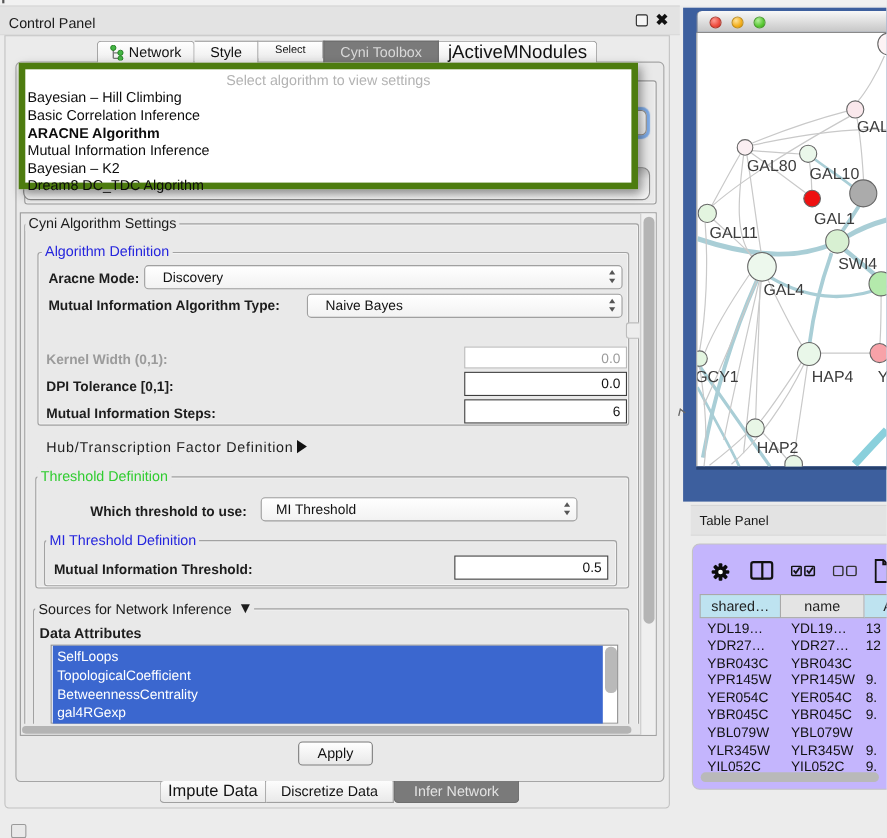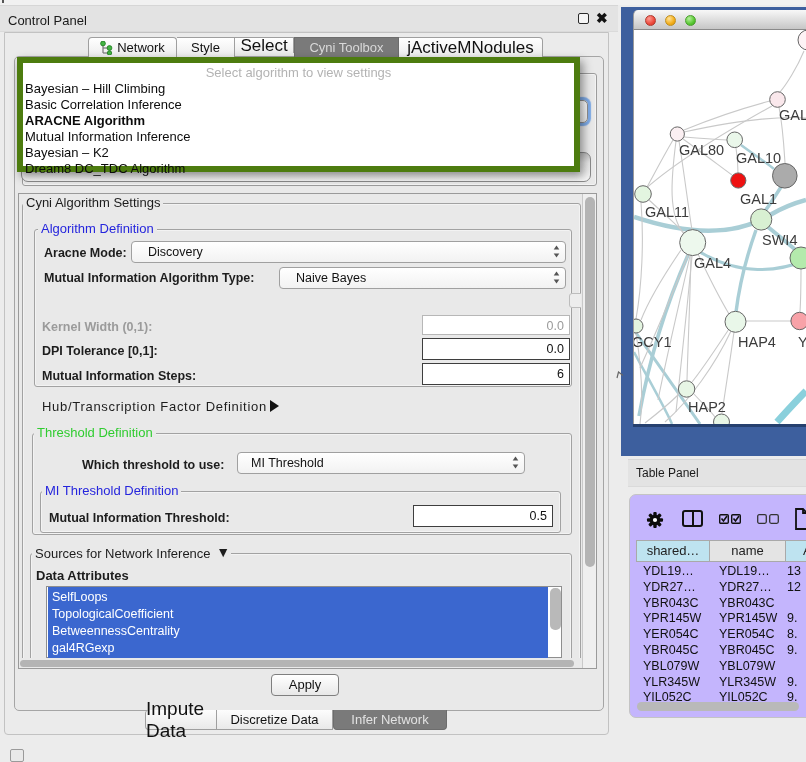--- a/index.html
+++ b/index.html
@@ -33,21 +33,21 @@
     <svg width="13" height="14" viewBox="0 0 13 14" style="margin-right:4px">
       <line x1="3" y1="3" x2="3" y2="12" stroke="#777" stroke-width="1.2"></line>
       <line x1="3" y1="7" x2="9" y2="7" stroke="#777" stroke-width="1.2"></line>
       <line x1="3" y1="12" x2="9" y2="12" stroke="#777" stroke-width="1.2"></line>
       <circle cx="3" cy="2.5" r="2.4" fill="#44b544" stroke="#1d7a1d" stroke-width="0.8"></circle>
       <circle cx="9.5" cy="7" r="2.4" fill="#44b544" stroke="#1d7a1d" stroke-width="0.8"></circle>
       <circle cx="9.5" cy="12" r="2.2" fill="#44b544" stroke="#1d7a1d" stroke-width="0.8"></circle>
     </svg>
     Network</div>
   <div style="width:58px;height:20px;background:linear-gradient(#ffffff,#ececec);border:1px solid #9f9f9f;border-bottom:none;border-left:none;font-size:13px;color:#111;display:flex;align-items:center;justify-content:center">Style</div>
-  <div style="width:59px;height:16px;background:linear-gradient(#ffffff,#ececec);border:1px solid #9f9f9f;border-bottom:none;border-left:none;font-size:17px;color:#111;display:flex;align-items:center;justify-content:center">Select</div>
+  <div style="width:59px;height:16px;background:linear-gradient(#ffffff,#ececec);border:1px solid #9f9f9f;border-bottom:none;border-left:none;font-size:10px;color:#111;display:flex;align-items:center;justify-content:center">Select</div>
   <div style="width:105px;height:20px;background:#7a7a7a;border:1px solid #6d6d6d;border-bottom:none;font-size:13px;color:#d9d9d9;display:flex;align-items:center;justify-content:center">Cyni Toolbox</div>
   <div style="width:144px;height:20px;background:linear-gradient(#ffffff,#ececec);border:1px solid #9f9f9f;border-bottom:none;border-left:none;border-radius:0 4px 0 0;font-size:17px;color:#111;display:flex;align-items:center;justify-content:center">jActiveMNodules</div>
 </div>
 
 <div class="grp" style="left:22px;top:73px;width:575px;height:113px;border-color:#9c9c9c"></div>
 <div class="abs" style="left:27px;top:100px;width:561px;height:23px;background:linear-gradient(#fdfdfd,#ededed);border:1px solid #8f8f8f;border-radius:5px;box-shadow:0 0 1px 2.5px rgba(90,150,230,.75)"></div>
 <div class="abs" style="left:21px;top:152px;width:570px;height:30px;background:linear-gradient(#bfbfbf,#e6e6e6 35%,#f7f7f7);border:1px solid #8a8a8a;border-radius:7px"></div>
 
 <div class="abs" style="left:18px;top:193px;width:579px;height:476px;border:1px solid #9a9a9a"></div>
 <div class="abs" style="left:582px;top:194px;width:14px;height:474px;background:#efefef;border-left:1px solid #c9c9c9"></div>
@@ -103,21 +103,21 @@
   <div class="lbl" style="position:absolute;left:17px;top:374px;font-size:13px">Data Attributes</div>
   <div class="abs" style="left:27px;top:392px;width:516px;height:72px;background:#fff;border:1px solid #8e8e8e">
     <div class="abs" style="left:1px;top:0px;width:500px;height:71px;background:#3b67cf"></div>
     <div class="abs" style="left:5px;top:2px;font-size:12.5px;color:#fff;line-height:17px">SelfLoops<br>TopologicalCoefficient<br>BetweennessCentrality<br>gal4RGexp</div>
     <div class="abs" style="left:503px;top:1px;width:11px;height:42px;background:#b9b9b9;border-radius:5px"></div>
   </div>
 </div>
 
 <div class="abs" style="left:271px;top:674px;width:68px;height:22px;background:linear-gradient(#ffffff,#e8e8e8);border:1px solid #7f7f7f;border-radius:4px;font-size:13px;color:#111;text-align:center;line-height:20px">Apply</div>
 <div class="abs" style="left:145px;top:710px;height:20px;display:flex">
-  <div style="width:72px;height:20px;background:linear-gradient(#fdfdfd,#e9e9e9);border:1px solid #9f9f9f;border-top:none;border-radius:4px 0 0 4px;font-size:19px;color:#111;display:flex;align-items:center;justify-content:center">Impute Data</div>
+  <div style="width:97px;height:20px;background:linear-gradient(#fdfdfd,#e9e9e9);border:1px solid #9f9f9f;border-top:none;border-radius:4px 0 0 4px;font-size:15px;color:#111;display:flex;align-items:center;justify-content:center">Impute Data</div>
   <div style="width:116px;height:20px;background:linear-gradient(#fdfdfd,#e9e9e9);border:1px solid #9f9f9f;border-top:none;border-left:none;font-size:13px;color:#111;display:flex;align-items:center;justify-content:center">Discretize Data</div>
   <div style="width:114px;height:20px;background:#7a7a7a;border:1px solid #6d6d6d;border-top:none;border-radius:0 0 4px 4px;font-size:13px;color:#e2e2e2;display:flex;align-items:center;justify-content:center">Infer Network</div>
 </div>
 <div class="abs" style="left:10px;top:749px;width:14px;height:13px;background:#e9e9e9;border:1px solid #9a9a9a;border-radius:2px"></div>
 
 <div class="abs" style="left:17px;top:57px;width:563px;height:115px;background:#fff;border:6px solid #4d7c0f;box-shadow:3px 4px 9px rgba(0,0,0,.42)">
   <div class="abs" style="left:0;top:2px;width:100%;text-align:center;font-size:13px;color:#b3b3b3">Select algorithm to view settings</div>
   <div class="abs" style="left:2px;top:18px;font-size:13px;color:#0c0c0c;line-height:16px;white-space:nowrap">Bayesian – Hill Climbing<br>Basic Correlation Inference<br><b>ARACNE Algorithm</b><br>Mutual Information Inference<br>Bayesian – K2<br>Dream8 DC_TDC Algorithm</div>
 </div>
 

